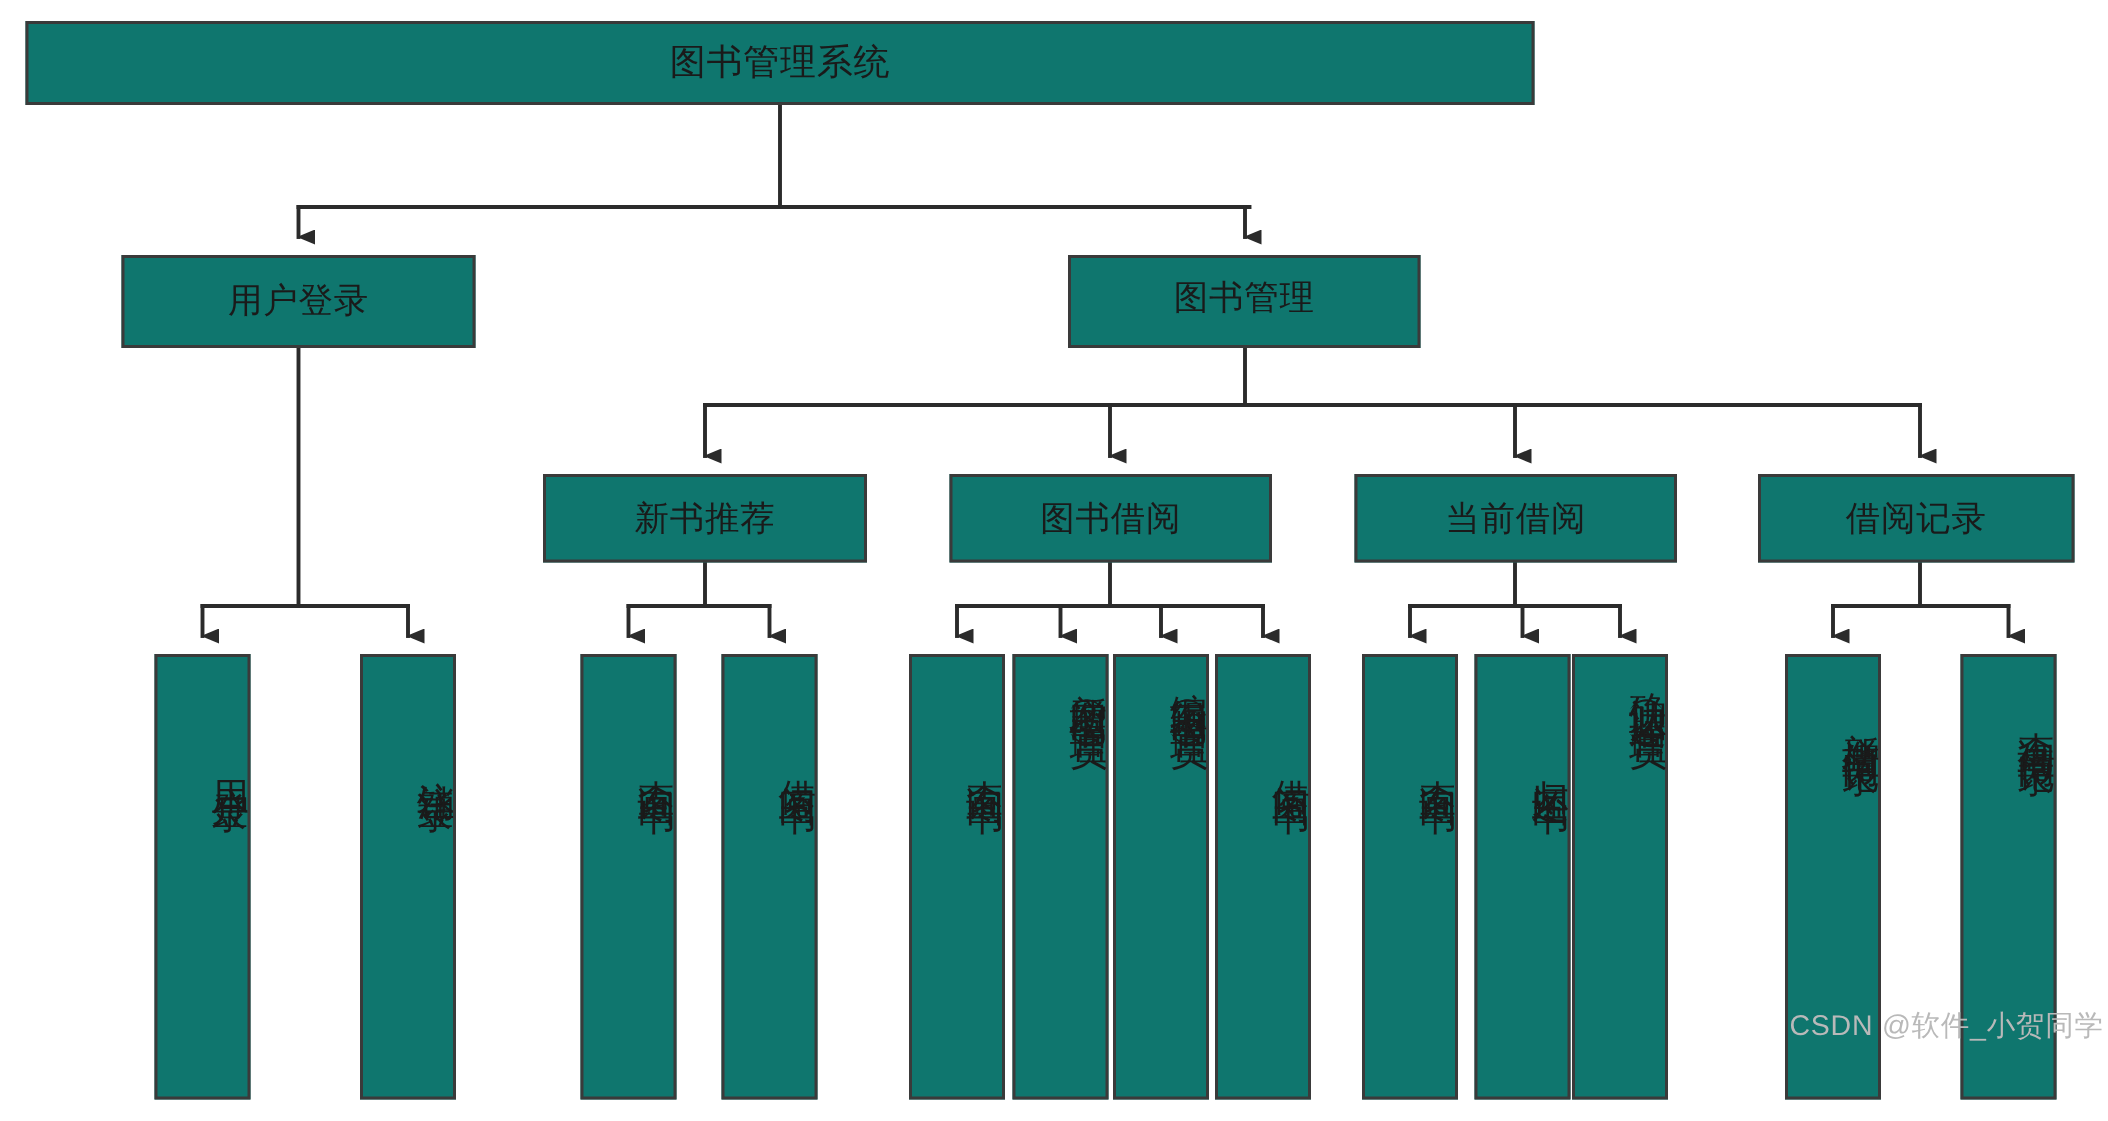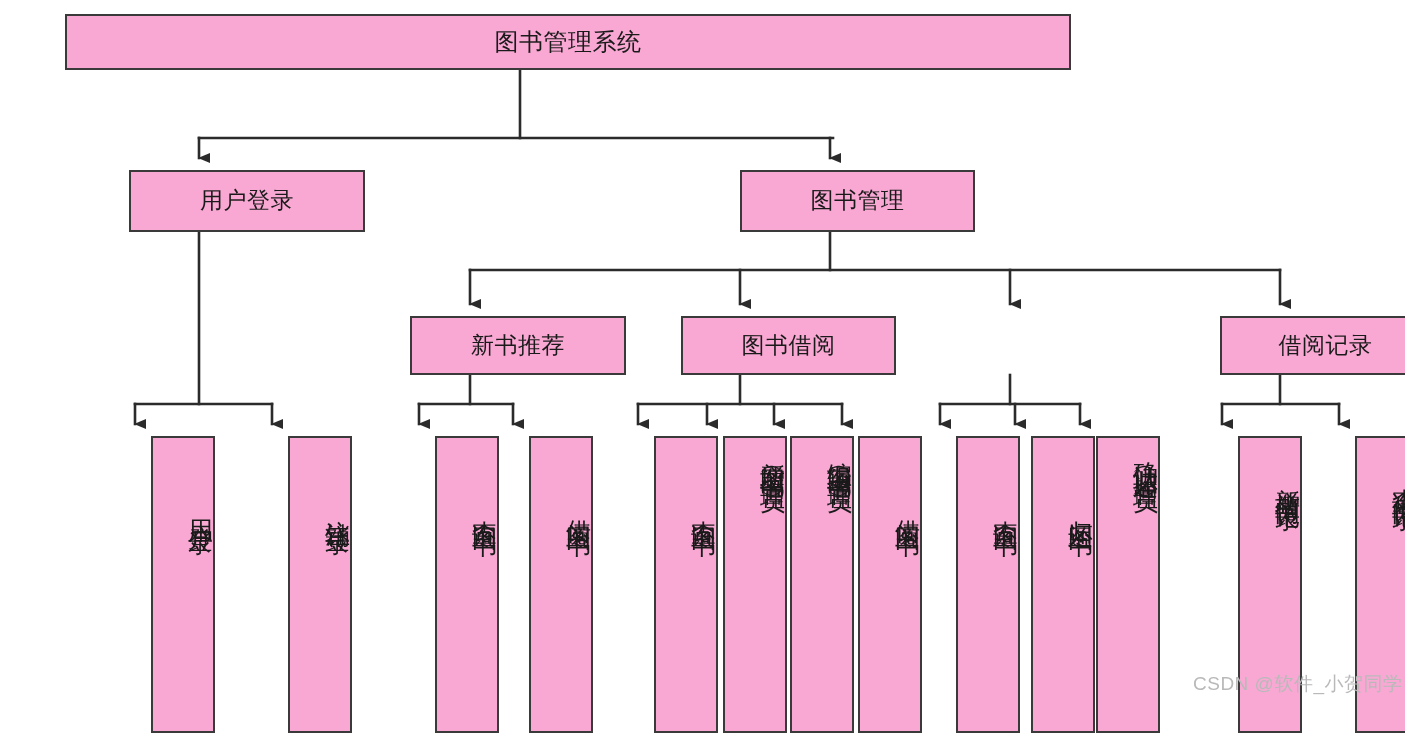--- a/index.html
+++ b/index.html
@@ -21,27 +21,26 @@
     position: absolute;
     left: 0;
     top: 0;
     width: 1405px;
     height: 747px;
     pointer-events: none;
   }
   .node {
     position: absolute;
     box-sizing: border-box;
-    background: #f9a8d4;
+    background: #0f766e;
     border: 2px solid #3a3a3a;
     display: flex;
     align-items: center;
     justify-content: center;
     color: #1a1a1a;
-    margin-left: 48px;
   }
   .node .label {
     text-align: center;
     line-height: 1.12;
     white-space: pre;
   }
   .node.horiz .label {
     font-size: 23px;
     letter-spacing: 0.5px;
   }
@@ -125,29 +124,32 @@
     </g>
   </svg>
 
   <div class="node root horiz" style="left:17px; top:14px; width:1006px; height:56px;">
     <span class="label">图书管理系统</span>
   </div>
 
   <div class="node horiz" style="left:81px; top:170px; width:236px; height:62px;">
     <span class="label">用户登录</span>
   </div>
-  <div class="node horiz" style="left:692px; top:170px; width:235px; height:62px;">
+  <div class="node horiz" style="left:712px; top:170px; width:235px; height:62px;font-family:Liberation Mono, monospace;">
     <span class="label">图书管理</span>
   </div>
 
   <div class="node horiz" style="left:633px; top:316px; width:215px; height:59px;">
     <span class="label">图书借阅</span>
   </div>
   <div class="node horiz" style="left:362px; top:316px; width:216px; height:59px;">
     <span class="label">新书推荐</span>
+  </div>
+  <div class="node horiz" style="left:903px; top:316px; width:215px; height:59px;">
+    <span class="label">当前借阅</span>
   </div>
   <div class="node horiz" style="left:1172px; top:316px; width:211px; height:59px;">
     <span class="label">借阅记录</span>
   </div>
 
   <div class="node vert" style="left:103px; top:436px; width:64px; height:297px; padding-top:62px;">
     <span class="label">用户登录</span>
   </div>
   <div class="node vert" style="left:240px; top:436px; width:64px; height:297px; padding-top:62px;">
     <span class="label">注销登录</span>

